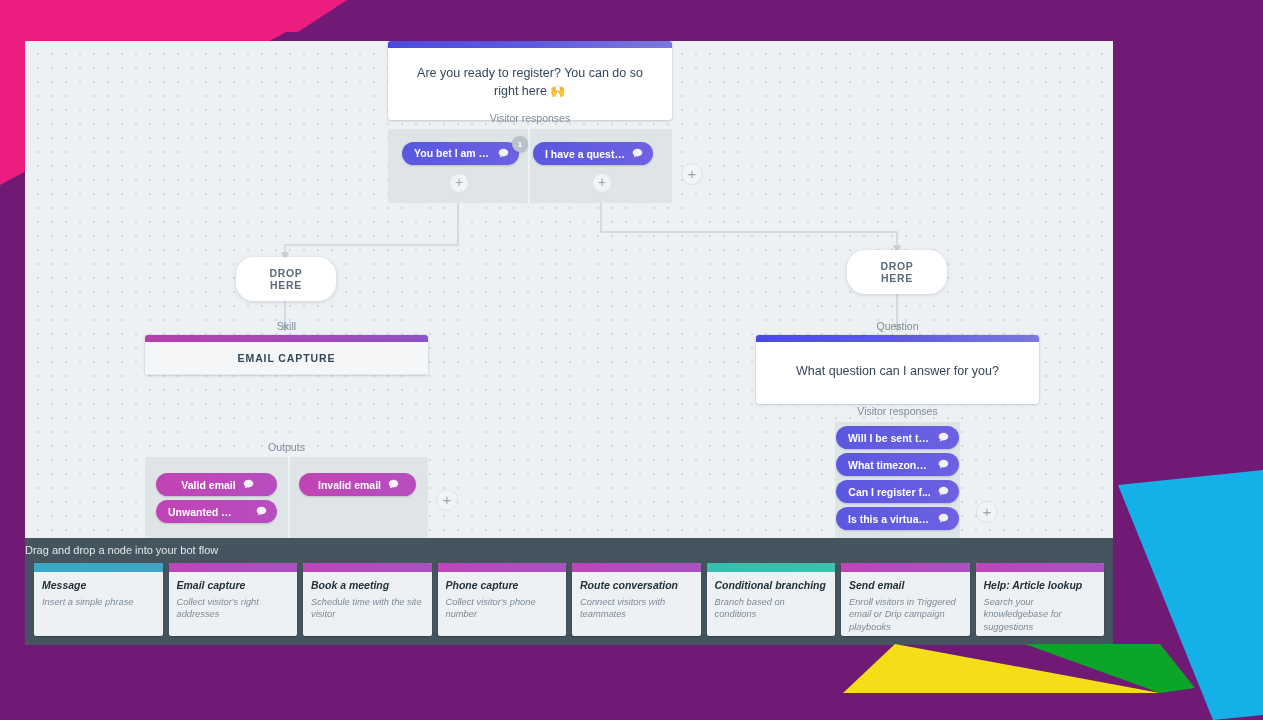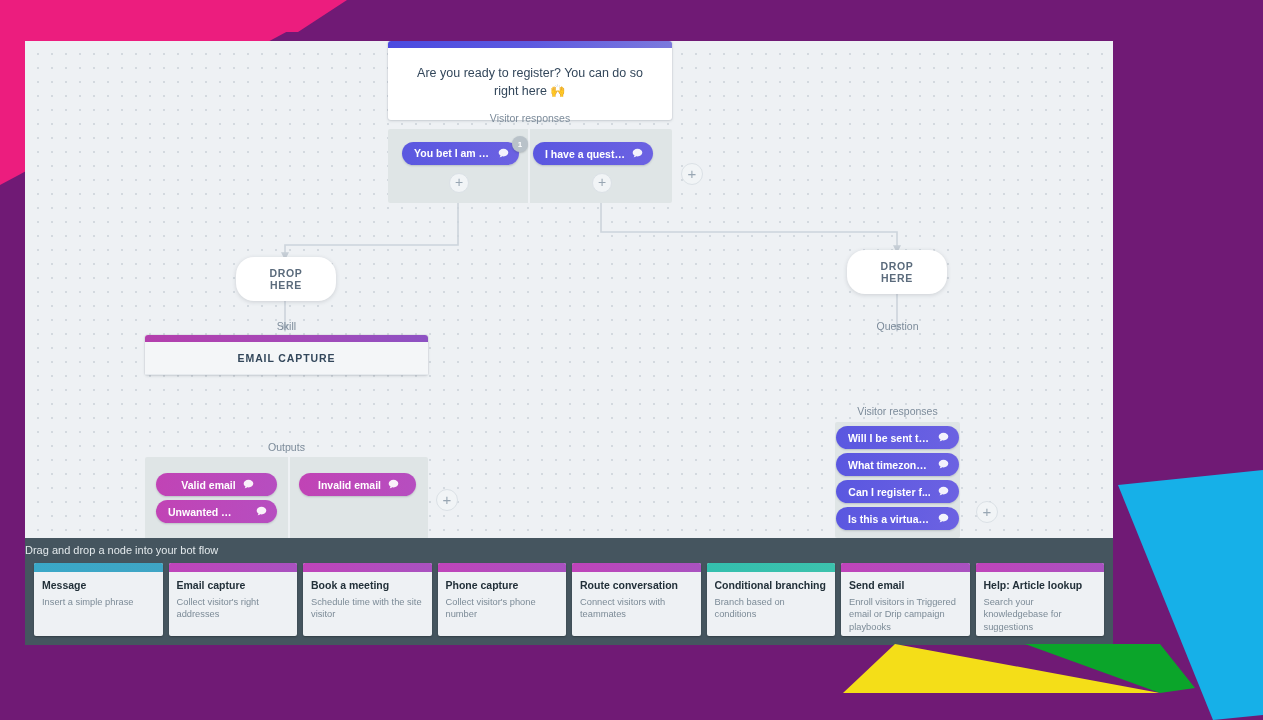--- a/index.html
+++ b/index.html
@@ -122,21 +122,21 @@
     width: 1088px; height: 107px;
     background: #45555f;
     z-index: 30;
   }
   #palette-title {
     position: absolute; left: 0; right: 0; top: 6px;
     text-align: left; color: #e3e9ec; font-size: 11px;
   }
   #palette-cards {
     position: absolute; left: 9px; right: 9px; top: 25px; bottom: 9px;
-    display: flex; gap: 6px;
+    display: flex; gap: 6px; font-style: italic;
   }
   .pcard {
     flex: 1 1 0; min-width: 0;
     background: #eef1f4;
     border-radius: 2px;
     display: flex; flex-direction: column;
     box-shadow: 0 1px 2px rgba(0,0,0,.28);
     overflow: hidden;
   }
   .pcard-bar { height: 9px; flex: 0 0 auto; }
@@ -257,20 +257,24 @@
         <svg width="11" height="11" viewBox="0 0 16 16">
             <path d="M8 1C4.1 1 1 3.5 1 6.6c0 1.8 1 3.4 2.7 4.4-.1.7-.5 1.6-1.3 2.5 1.5-.2 2.8-.8 3.7-1.5.6.1 1.2.2 1.9.2 3.9 0 7-2.5 7-5.6S11.9 1 8 1z" fill="#ffffff"></path>
           </svg>
       </span>
     </div>
 
     <div class="plus plus-lg" style="left:411px; top:448px;">+</div>
 
     <div class="caption" style="left:731px; top:279px; width:283px;">Question</div>
 
+    <div class="node" style="left:731px; top:294px; width:283px;">
+      <div class="node-bar bar-blue"></div>
+      <div class="node-body" style="padding:21px 20px 23px;">What question can I answer for you?</div>
+    </div>
 
     <div class="caption" style="left:731px; top:364px; width:283px;">Visitor responses</div>
 
     <div class="tray" style="left:810px; top:381px; width:125px; height:116px;"></div>
 
     <div class="pill pill-blue" style="left:811px; top:385px; width:123px;">
       <span class="ptxt">Will I be sent th...</span>
       <span class="bubble-ico">
         <svg width="11" height="11" viewBox="0 0 16 16">
             <path d="M8 1C4.1 1 1 3.5 1 6.6c0 1.8 1 3.4 2.7 4.4-.1.7-.5 1.6-1.3 2.5 1.5-.2 2.8-.8 3.7-1.5.6.1 1.2.2 1.9.2 3.9 0 7-2.5 7-5.6S11.9 1 8 1z" fill="#ffffff"></path>

